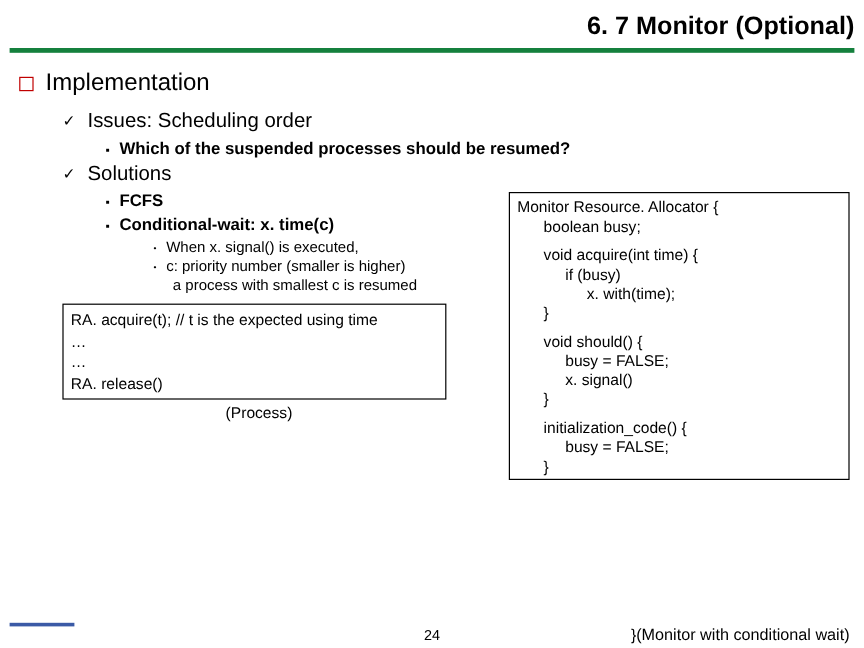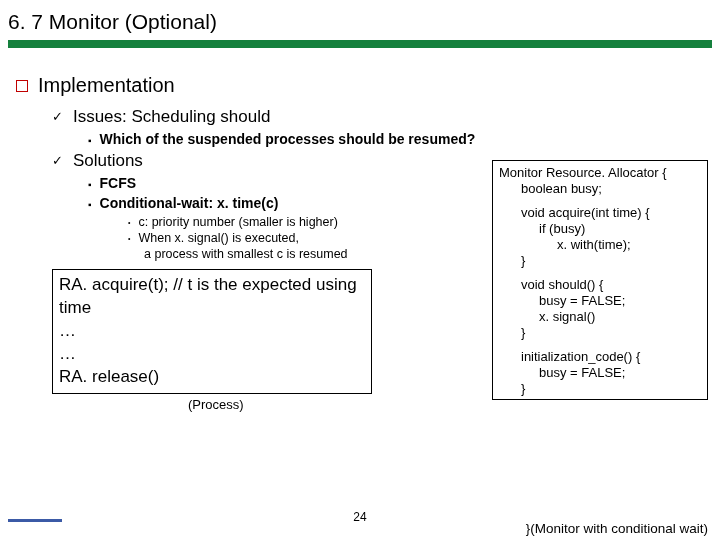--- a/index.html
+++ b/index.html
@@ -5,29 +5,29 @@
   * { box-sizing: border-box; margin: 0; padding: 0; }
   body {
     width: 720px;
     height: 540px;
     background: #fff;
     font-family: Arial, sans-serif;
     position: relative;
     overflow: hidden;
   }
   .title {
-    text-align: left;
+    text-align: right;
     font-size: 21px;
     padding: 10px 0 6px 0;
-    border-bottom: 8px solid #15803d;
+    border-bottom: 4px solid #15803d;
     margin: 0 8px;
+    font-weight: bold;
   }
   .content {
     padding: 14px 18px 0 18px;
-    margin-top: 12px;
   }
   .h1 {
     font-size: 20px;
     margin-bottom: 10px;
     display: flex;
     align-items: center;
   }
   .red-sq {
     display: inline-block;
     width: 12px;
@@ -71,58 +71,58 @@
     margin-right: 8px;
     position: relative;
     top: -1px;
   }
   .h4cont {
     font-size: 12.5px;
     margin: 1px 0 1px 126px;
   }
   .process-box {
     border: 1px solid #000;
-    font-size: 17px;
+    font-size: 13px;
     padding: 4px 6px;
     margin: 8px 0 2px 34px;
     width: 320px;
     line-height: 1.35;
     font-family: Arial, sans-serif;
   }
   .process-label {
     font-size: 13px;
     margin-left: 170px;
     margin-top: 3px;
   }
   .monitor-box {
     position: absolute;
     right: 12px;
     top: 160px;
-    width: 216px;
+    width: 284px;
     border: 1px solid #000;
     font-size: 13px;
     padding: 4px 6px 2px 6px;
     line-height: 1.25;
     font-family: Arial, sans-serif;
   }
   .monitor-box .blk { margin-bottom: 7px; }
   .monitor-box .ind1 { padding-left: 22px; }
   .monitor-box .ind2 { padding-left: 40px; }
   .monitor-box .ind3 { padding-left: 58px; }
   .monitor-label {
     position: absolute;
     right: 12px;
     bottom: 4px;
     font-size: 13.5px;
     white-space: nowrap;
   }
   .monitor-label .br { font-size: 13px; }
   .pagenum {
     position: absolute;
-    bottom: 16px;
+    bottom: 4px;
     left: 0;
     width: 100%;
     text-align: center;
     font-size: 12px;
   }
   .footer-line {
     position: absolute;
     left: 8px;
     bottom: 18px;
     width: 54px;
@@ -137,46 +137,46 @@
 
 <div class="content">
 
   <div class="h1">
     <span class="red-sq"></span>
     <span>Implementation</span>
   </div>
 
   <div class="h2">
     <span class="check">✓</span>
-    <span>Issues: Scheduling should</span>
+    <span>Issues: Scheduling order</span>
   </div>
   <div class="h3">
     <span class="sq">▪</span>
     <span>Which of the suspended processes should be resumed?</span>
   </div>
 
   <div class="h2">
     <span class="check">✓</span>
     <span>Solutions</span>
   </div>
   <div class="h3">
     <span class="sq">▪</span>
     <span>FCFS</span>
   </div>
   <div class="h3">
     <span class="sq">▪</span>
     <span>Conditional-wait: x. time(c)</span>
   </div>
   <div class="h4">
     <span class="dot">•</span>
-    <span>c: priority number (smaller is higher)</span>
+    <span>When x. signal() is executed,</span>
   </div>
   <div class="h4">
     <span class="dot">•</span>
-    <span>When x. signal() is executed,</span>
+    <span>c: priority number (smaller is higher)</span>
   </div>
   <div class="h4cont">a process with smallest c is resumed</div>
 
   <div class="process-box">
     <div>RA. acquire(t);   // t is the expected using time</div>
     <div>…</div>
     <div>…</div>
     <div>RA. release()</div>
   </div>
   <div class="process-label">(Process)</div>

